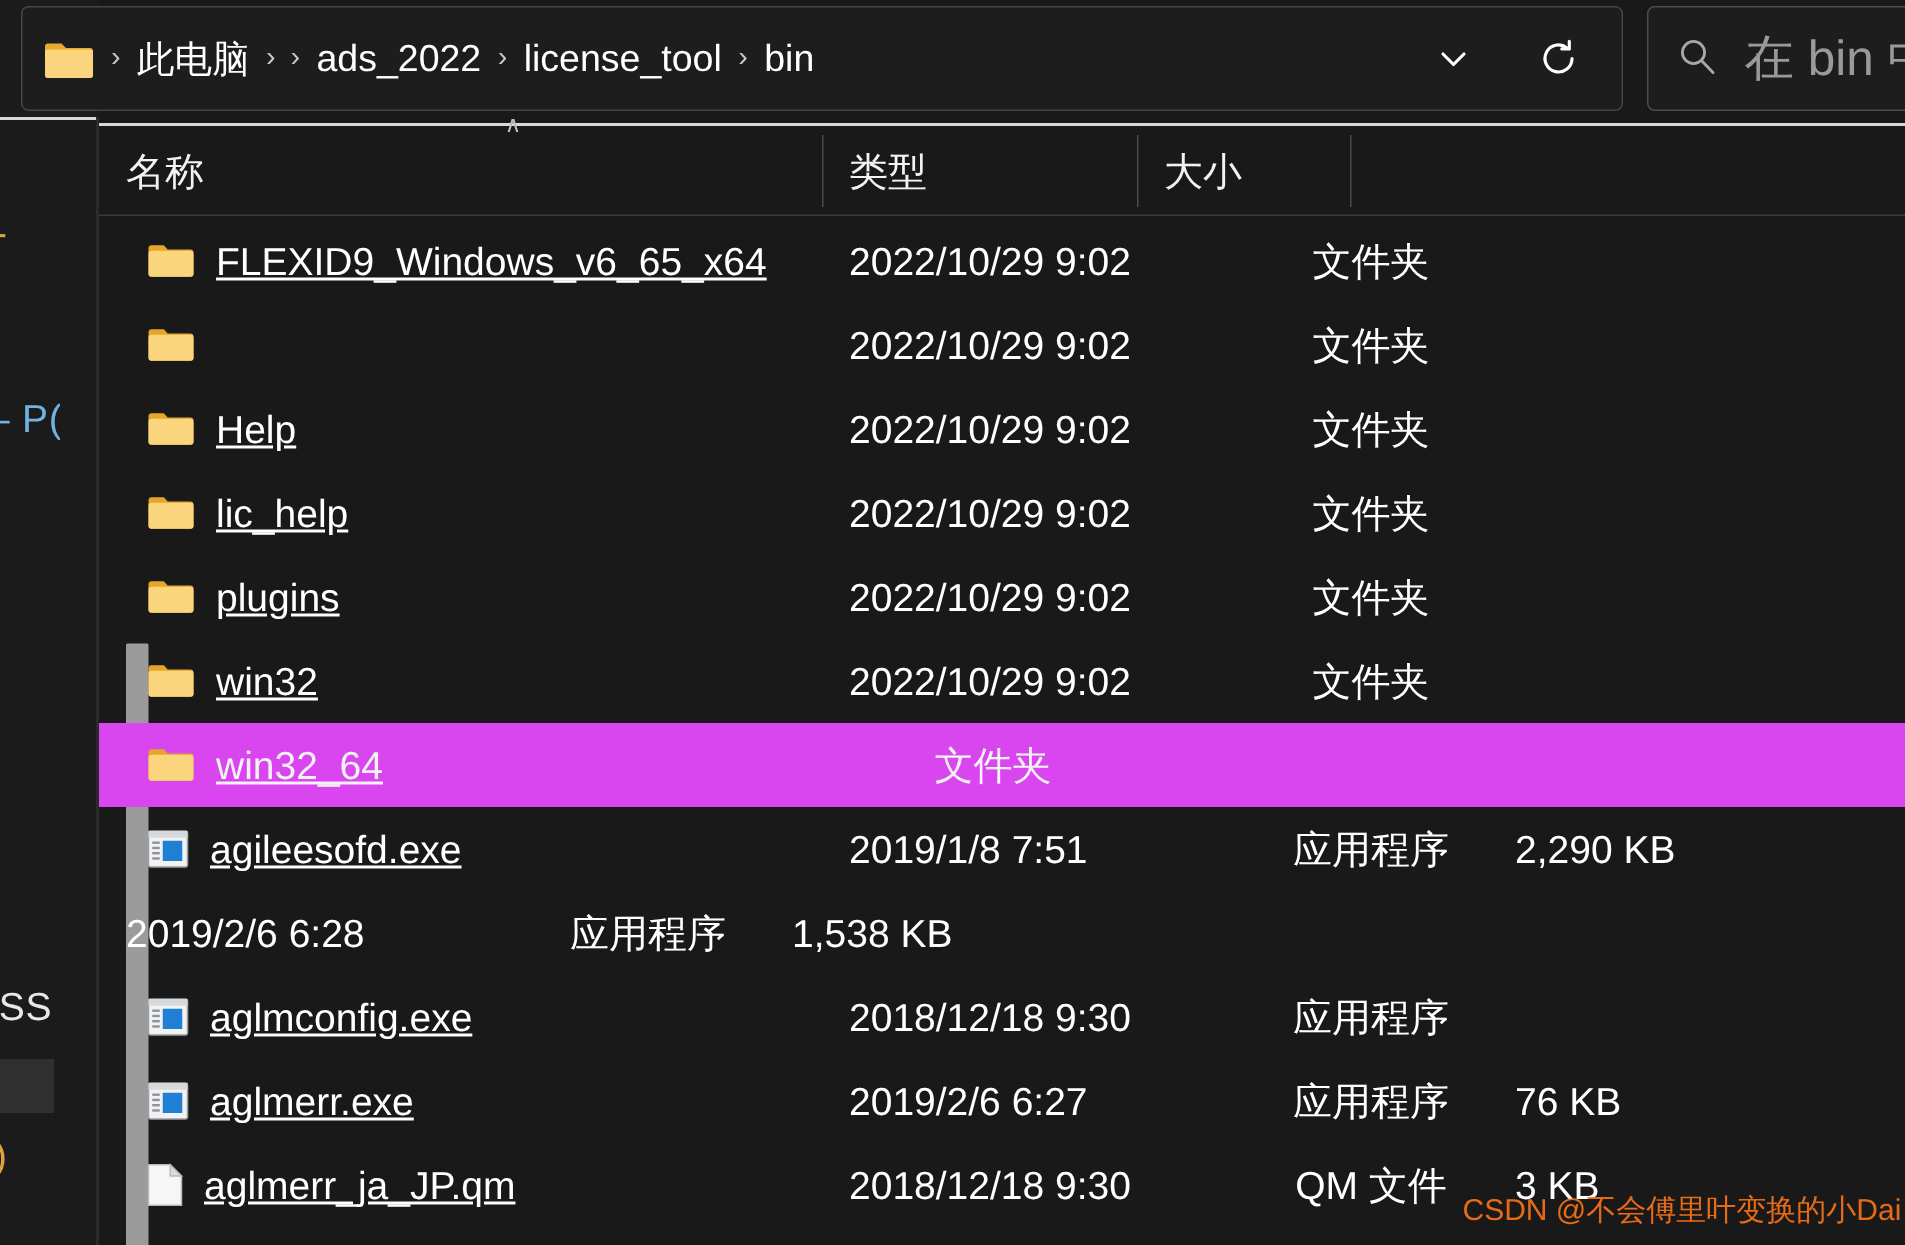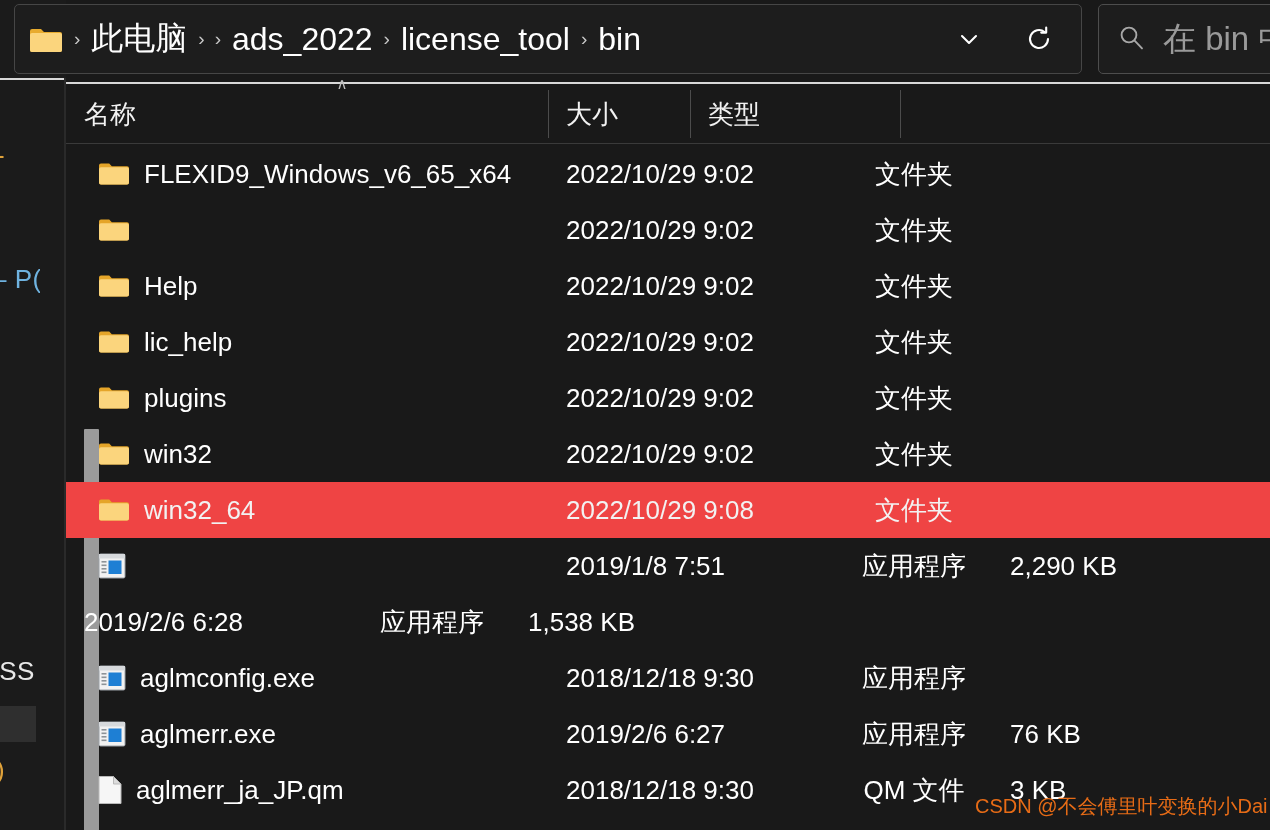--- a/index.html
+++ b/index.html
@@ -26,21 +26,21 @@
 
   
   .addr-bar {
     position: absolute; left: 14px; top: 4px; width: 1068px; height: 70px;
     background: #1d1d1d; border: 1px solid #464646; border-radius: 5px;
     display: flex; align-items: center; padding: 0 14px;
   }
   .folder-small { width: 34px; height: 27px; position: relative; flex: 0 0 auto; margin-right: 6px; }
   .crumbs { display: flex; align-items: center; flex: 1 1 auto; overflow: hidden; }
   .crumb {
-    color: #ffffff; font-size: 32px; white-space: nowrap; padding: 2px 6px;
+    color: #ffffff; font-size: 25px; white-space: nowrap; padding: 2px 6px;
     font-family: "Liberation Sans", "DejaVu Sans", sans-serif;
   }
   .sep { color: #c9c9c9; font-size: 19px; padding: 0 5px; user-select: none; }
   .addr-actions { display: flex; align-items: center; gap: 26px; margin-left: auto; padding-right: 6px; }
   .icon-btn { width: 44px; height: 44px; display: flex; align-items: center; justify-content: center; border-radius: 4px; }
 
   
   .search-box {
     position: absolute; left: 1098px; top: 4px; width: 250px; height: 70px;
     background: #1d1d1d; border: 1px solid #4d4d4d; border-radius: 5px;
@@ -75,24 +75,24 @@
     position: absolute; left: 266px; top: -6px; width: 20px; height: 12px;
     color: #bdbdbd; font-size: 15px; text-align: center; line-height: 12px;
   }
 
   
   .file-list { position: absolute; left: 66px; top: 146px; width: 1204px; height: 684px; }
   .row {
     position: relative; height: 56px; display: flex; align-items: center;
     color: #ffffff; font-size: 26px;
   }
-  .row.selected { background: #ef4444; }
+  .row.selected { background: #d946ef; }
   .row.selected .cell { color: #f2f2f2; }
   .cell { white-space: nowrap; overflow: hidden; }
-  .cell-name { width: 482px; display: flex; align-items: center; gap: 14px; padding-left: 32px; }
+  .cell-name { width: 482px; display: flex; align-items: center; gap: 14px; padding-left: 32px; text-decoration: underline; }
   .cell-date { width: 252px; padding-left: 18px; }
   .cell-type { width: 210px; padding-left: 18px; text-align: center; }
   .cell-size { width: 142px; padding-right: 12px; text-align: left; }
 
   
   .ico { flex: 0 0 auto; display: block; }
   .folder-ico { width: 32px; height: 26px; }
   .exe-ico { width: 28px; height: 26px; }
   .doc-ico { width: 24px; height: 30px; }
 
@@ -164,26 +164,26 @@
       </svg>
     </span>
     <span class="search-ph">在 bin 中</span>
   </div>
 
   <div class="col-header">
     <div class="colh colh-name">
       <span>名称</span>
       <span class="sort-caret">∧</span>
     </div>
+    <div class="colh colh-type">
+      <span>类型</span>
+    </div>
     <div class="colh colh-size">
       <span>大小</span>
     </div>
-    <div class="colh colh-type">
-      <span>类型</span>
-    </div>
     <div class="colh colh-pad"></div>
   </div>
 
   <div class="file-list" id="file-list">
       <div class="row">
         <div class="cell cell-name">
           <span>
             <svg class="ico folder-ico" viewBox="0 0 32 26" aria-hidden="true">
               <path d="M1 4.5a2 2 0 0 1 2-2h8.2l2.6 2.8H29a2 2 0 0 1 2 2v14.2a2 2 0 0 1-2 2H3a2 2 0 0 1-2-2z" fill="#e5a529"></path>
               <path d="M1 8.2a2 2 0 0 1 2-2h26a2 2 0 0 1 2 2v13.3a2 2 0 0 1-2 2H3a2 2 0 0 1-2-2z" fill="#fbd57d"></path>
@@ -267,37 +267,37 @@
       <div class="row selected">
         <div class="cell cell-name">
           <span>
             <svg class="ico folder-ico" viewBox="0 0 32 26" aria-hidden="true">
               <path d="M1 4.5a2 2 0 0 1 2-2h8.2l2.6 2.8H29a2 2 0 0 1 2 2v14.2a2 2 0 0 1-2 2H3a2 2 0 0 1-2-2z" fill="#e5a529"></path>
               <path d="M1 8.2a2 2 0 0 1 2-2h26a2 2 0 0 1 2 2v13.3a2 2 0 0 1-2 2H3a2 2 0 0 1-2-2z" fill="#fbd57d"></path>
             </svg>
           </span>
           <span>win32_64</span>
         </div>
-        <div class="cell cell-date">2022/10/29 9:08</div>
         <div class="cell cell-type">文件夹</div>
         <div class="cell cell-size"></div>
       </div>
       <div class="row">
         <div class="cell cell-name">
           <span>
             <svg class="ico exe-ico" viewBox="0 0 28 26" aria-hidden="true">
               <rect x="1" y="1" width="26" height="24" rx="1.5" fill="#f2f2f2" stroke="#9aa0a6" stroke-width="1"></rect>
               <rect x="1" y="1" width="26" height="4.5" fill="#d6d9dc"></rect>
               <rect x="3.5" y="8" width="5" height="1.6" fill="#8d9398"></rect>
               <rect x="3.5" y="11.5" width="5" height="1.6" fill="#8d9398"></rect>
               <rect x="3.5" y="15" width="5" height="1.6" fill="#8d9398"></rect>
               <rect x="3.5" y="18.5" width="5" height="1.6" fill="#8d9398"></rect>
               <rect x="10.5" y="7.5" width="13" height="13.5" fill="#1e7fd4"></rect>
             </svg>
           </span>
+          <span>agileesofd.exe</span>
         </div>
         <div class="cell cell-date">2019/1/8 7:51</div>
         <div class="cell cell-type">应用程序</div>
         <div class="cell cell-size">2,290 KB</div>
       </div>
       <div class="row">
         <div class="cell cell-date">2019/2/6 6:28</div>
         <div class="cell cell-type">应用程序</div>
         <div class="cell cell-size">1,538 KB</div>
       </div>

